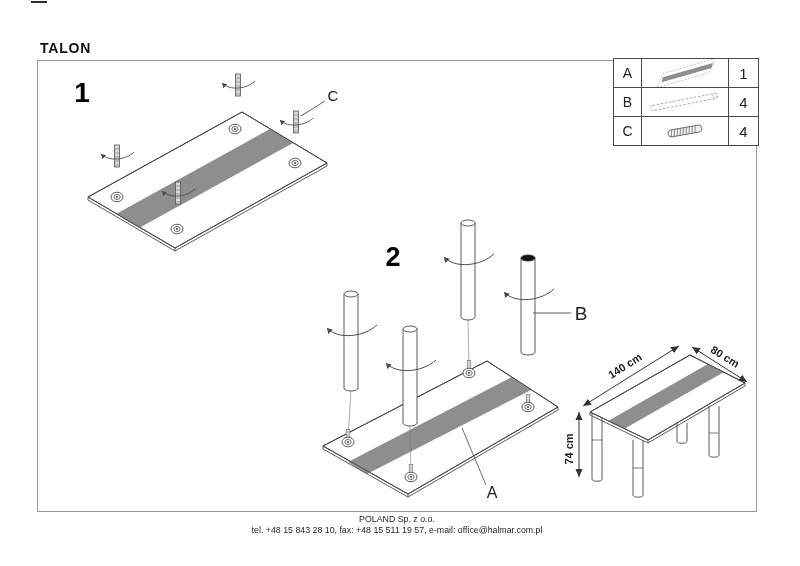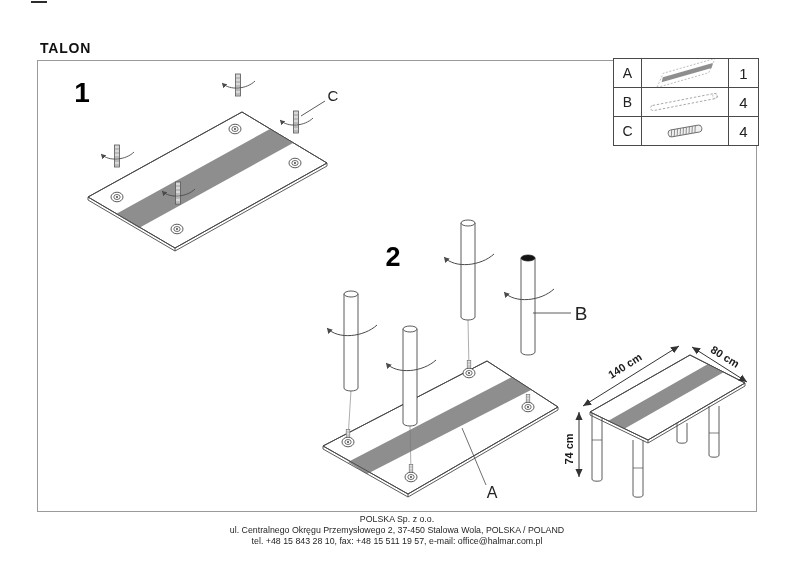--- a/index.html
+++ b/index.html
@@ -197,18 +197,17 @@
             <line x1="8" y1="-3.2" x2="6.5" y2="3.2" stroke="#555" stroke-width="0.6"></line>
             <line x1="11" y1="-3.2" x2="9.5" y2="3.2" stroke="#555" stroke-width="0.6"></line>
           </g>
         </svg>
       </div>
       <div class="pt-qty">4</div>
     </div>
   </div>
 
   <div class="footer">
-    <div>POLSKA Sp. z o.o.</div>
-    <div>ul. Centralnego Okręgu Przemysłowego 2, 37-450 Stalowa Wola, POLSKA / POLAND</div>
+    <div>POLAND Sp. z o.o.</div>
     <div>tel. +48 15 843 28 10, fax: +48 15 511 19 57, e-mail: office@halmar.com.pl</div>
   </div>
 
 </div>
 
 </body></html>

